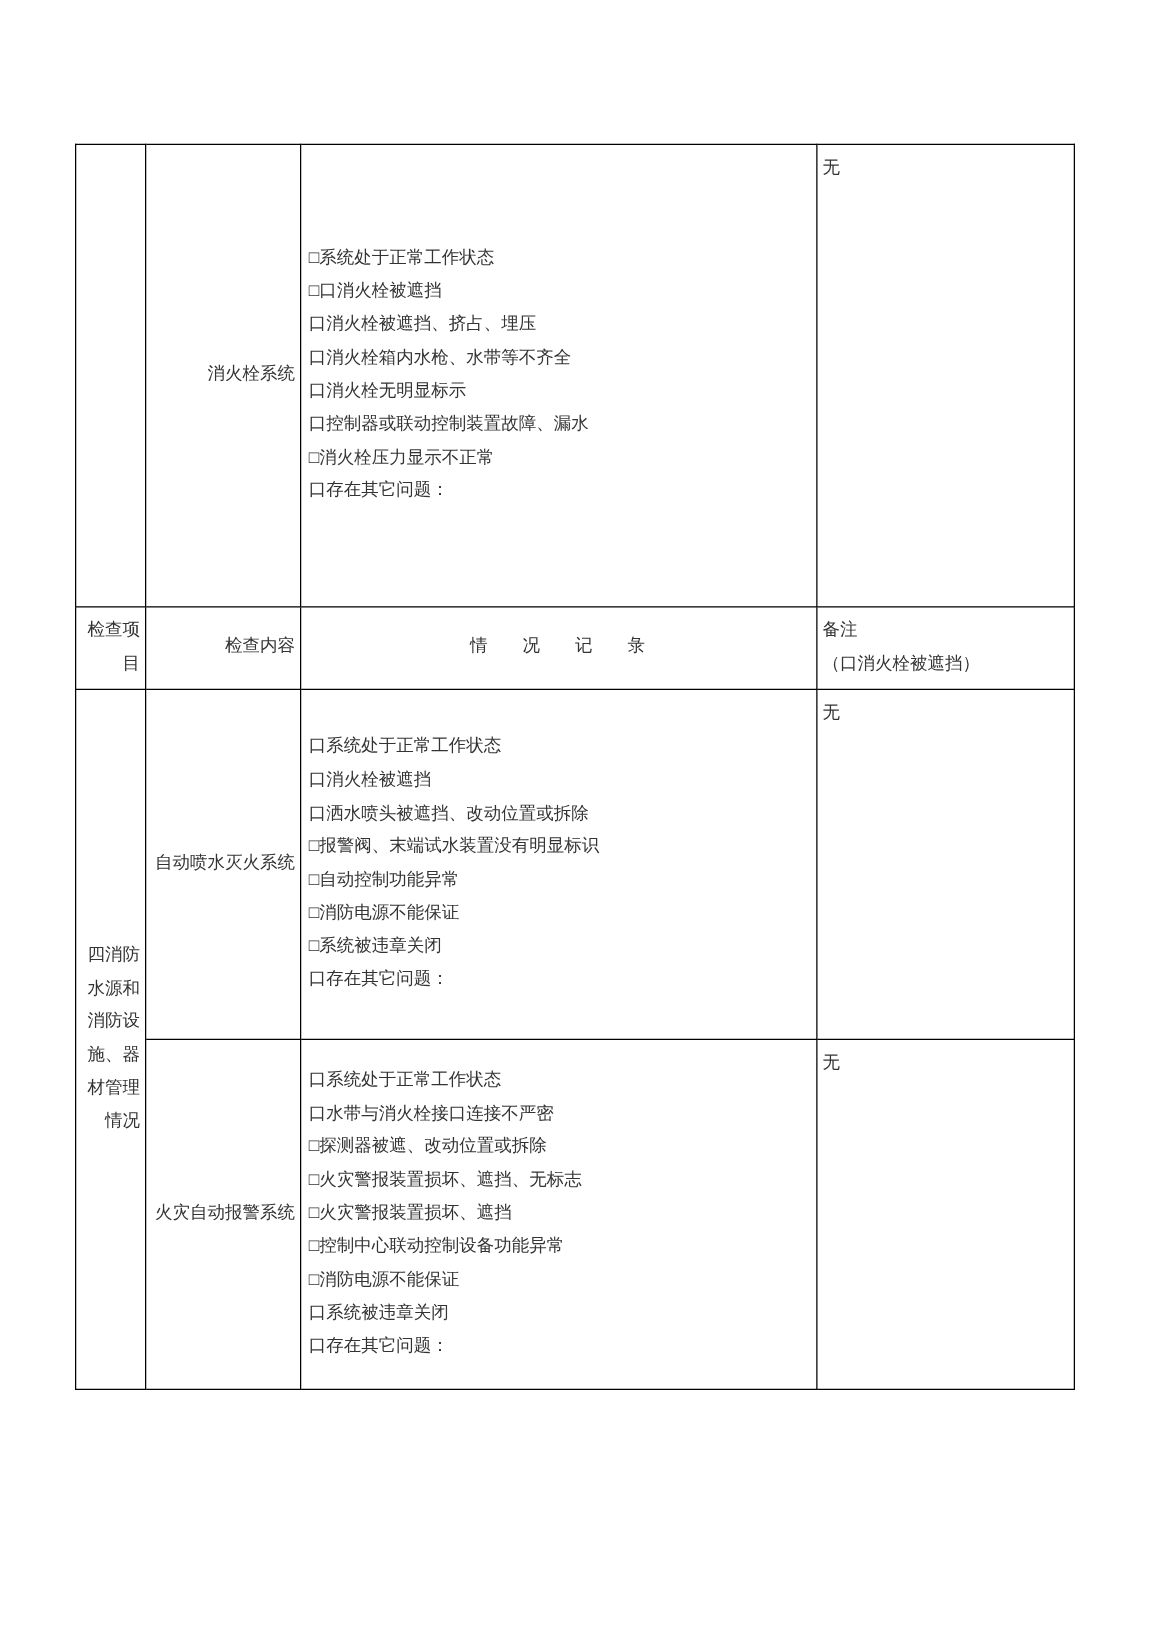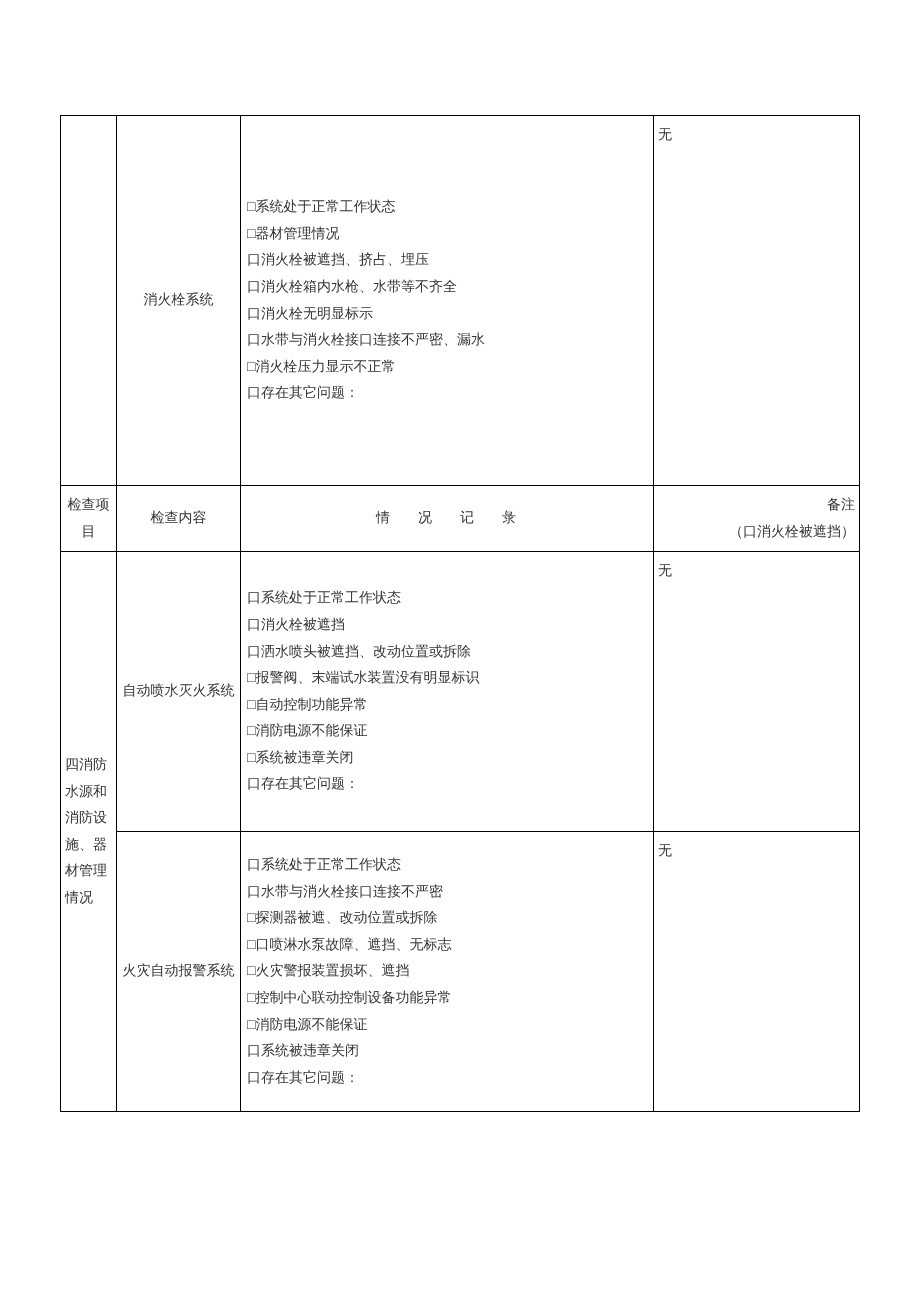--- a/index.html
+++ b/index.html
@@ -19,54 +19,54 @@
 td {
   border: 1px solid #000;
   vertical-align: middle;
   padding: 6px 4px;
   line-height: 1.9;
 }
 .col-project { width: 56px; }
 .col-content { width: 124px; }
 .col-record { width: auto; }
 .col-remark { width: 206px; }
-.center { text-align: center; }
+.center { text-align: right; }
 .valign-top { vertical-align: top; }
 .checklist { padding-left: 6px; font-family: Liberation Mono, monospace; }
 .section-vert {
-  text-align: left;
+  text-align: right;
   padding: 0 4px;
 }
 .record-header { letter-spacing: 28px; text-align: center; padding-left: 30px; }
-.remark-header div { text-align: right; }
+.remark-header div { text-align: left; }
 .tall-row td { height: 370px; }
 .mid-row td { height: 280px; }
 </style>
 </head>
 <body>
 
 <table>
   <colgroup>
     <col class="col-project">
     <col class="col-content">
     <col class="col-record">
     <col class="col-remark">
   </colgroup>
 
   <tbody>
       <tr class="tall-row">
     <td class="section-vert"></td>
     <td class="center">消火栓系统</td>
     <td class="checklist">
       <div>□系统处于正常工作状态</div>
-      <div>□器材管理情况</div>
+      <div>□口消火栓被遮挡</div>
       <div>口消火栓被遮挡、挤占、埋压</div>
       <div>口消火栓箱内水枪、水带等不齐全</div>
       <div>口消火栓无明显标示</div>
-      <div>口水带与消火栓接口连接不严密、漏水</div>
+      <div>口控制器或联动控制装置故障、漏水</div>
       <div>□消火栓压力显示不正常</div>
       <div>口存在其它问题：</div>
     </td>
     <td class="valign-top">无</td>
   </tr>
 
   <tr>
     <td class="center">检查项目</td>
     <td class="center">检查内容</td>
     <td class="record-header">情况记彔</td>
@@ -91,21 +91,21 @@
     </td>
     <td class="valign-top">无</td>
   </tr>
 
   <tr class="mid-row">
     <td class="center">火灾自动报警系统</td>
     <td class="checklist">
       <div>口系统处于正常工作状态</div>
       <div>口水带与消火栓接口连接不严密</div>
       <div>□探测器被遮、改动位置或拆除</div>
-      <div>□口喷淋水泵故障、遮挡、无标志</div>
+      <div>□火灾警报装置损坏、遮挡、无标志</div>
       <div>□火灾警报装置损坏、遮挡</div>
       <div>□控制中心联动控制设备功能异常</div>
       <div>□消防电源不能保证</div>
       <div>口系统被违章关闭</div>
       <div>口存在其它问题：</div>
     </td>
     <td class="valign-top">无</td>
   </tr>
 </tbody>
   </table>

